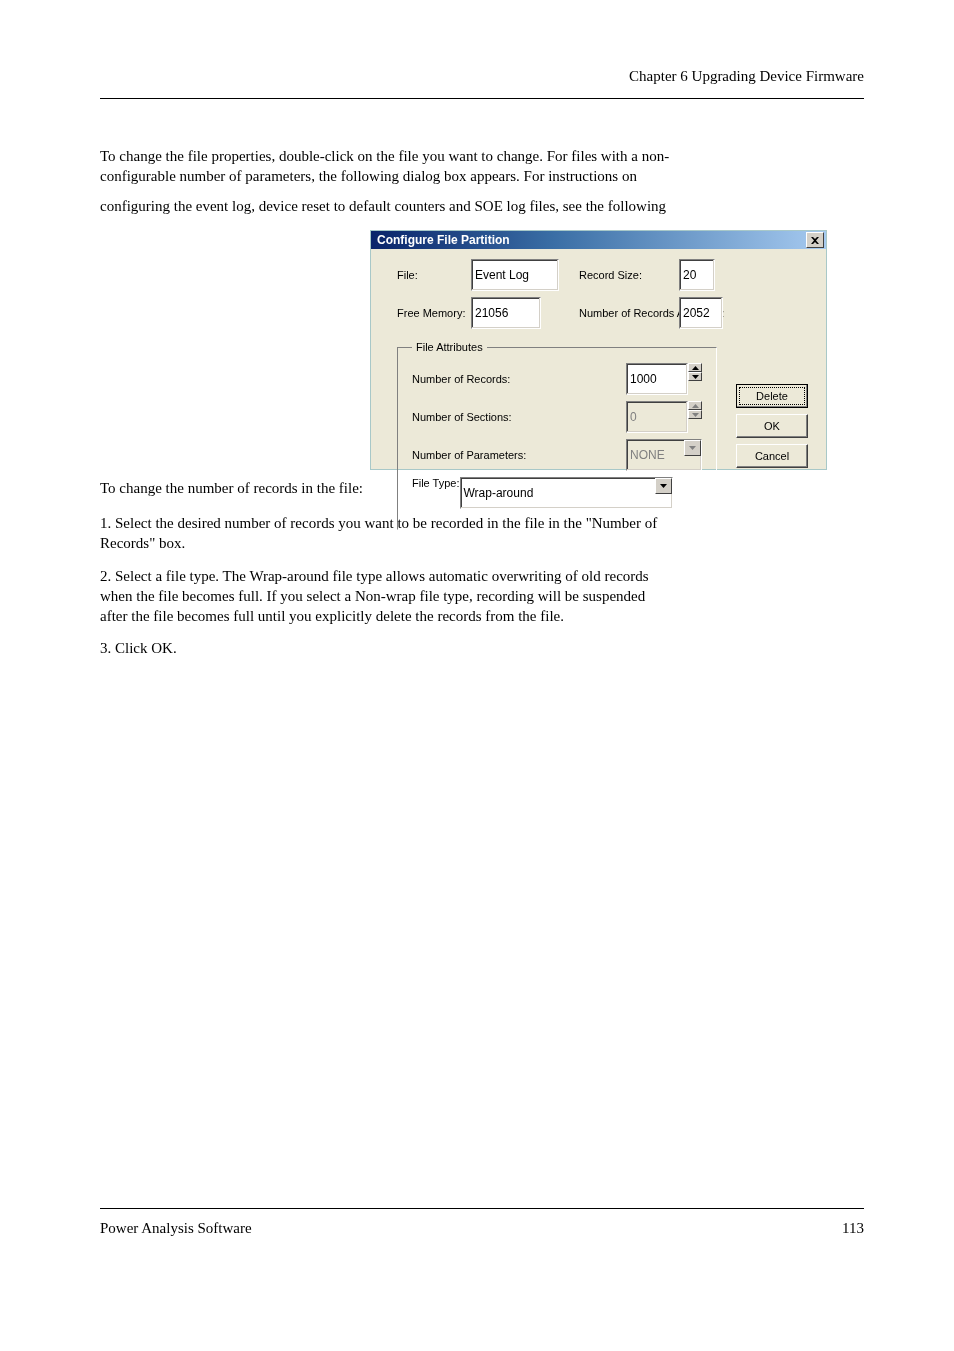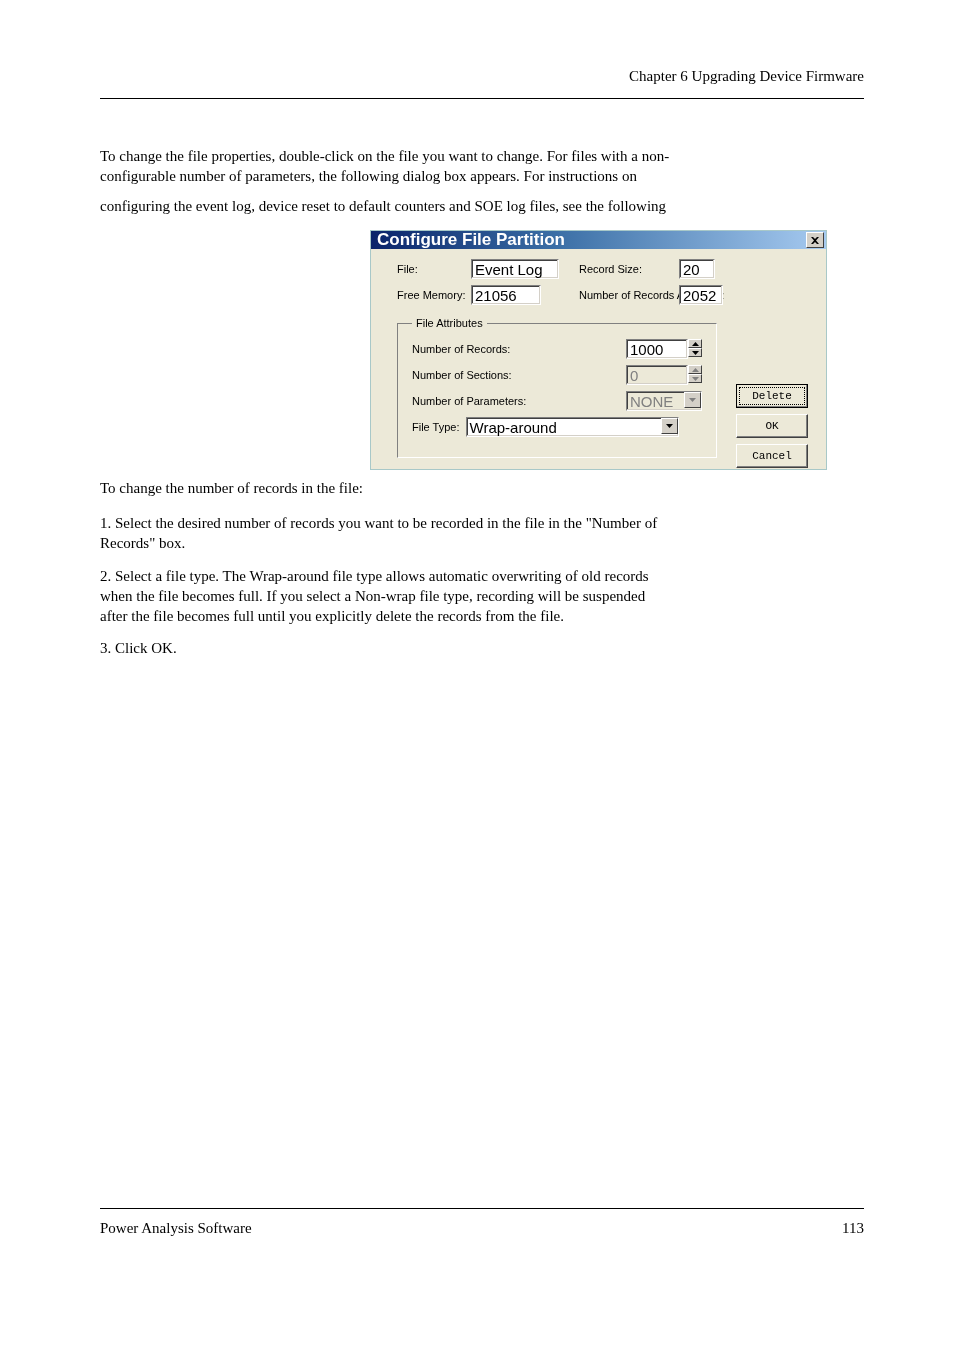--- a/index.html
+++ b/index.html
@@ -18,45 +18,45 @@
   .bt6{top:505px}
   .bt7{top:525px}
   .bt8{top:558px}
   .bt9{top:578px}
   .bt10{top:598px}
   .bt11{top:630px}
 
   
   .dlg{position:absolute;left:370px;top:222px;width:457px;height:240px;border:1px solid #a8c8c8;background:#ece9d8;font-family:Tahoma,Arial,sans-serif;font-size:11px;color:#000;box-sizing:border-box}
   .titlebar{height:18px;background:linear-gradient(to right,#0a246a,#3a6ea5 40%,#a6caf0);display:flex;align-items:center;justify-content:space-between;padding:0 2px}
-  .titletext{color:#fff;font-weight:bold;font-size:17px;margin-left:4px}
+  .titletext{color:#fff;font-weight:bold;font-size:12px;margin-left:4px}
   .closebtn{width:16px;height:14px;background:#d4d0c8;border:1px solid #fff;border-right-color:#404040;border-bottom-color:#404040;display:flex;align-items:center;justify-content:center}
   .closebtn svg{display:block}
   .dlg-body{padding:10px 16px 12px 26px;position:relative;height:calc(100% - 18px);box-sizing:border-box}
   .lbl{white-space:nowrap}
-  .ro-input{background:#fff;border:1px solid #808080;border-right-color:#fff;border-bottom-color:#fff;box-shadow:inset -1px -1px 0 #d4d0c8, inset 1px 1px 0 #404040;height:20px;padding:0 3px;display:flex;align-items:center;box-sizing:border-box;font-size:15px}
+  .ro-input{background:#fff;border:1px solid #808080;border-right-color:#fff;border-bottom-color:#fff;box-shadow:inset -1px -1px 0 #d4d0c8, inset 1px 1px 0 #404040;height:32px;padding:0 3px;display:flex;align-items:center;box-sizing:border-box;font-size:12px}
   .ro-input.dis{color:#808080;background:#ece9d8}
   .top-grid{display:flex;gap:20px;margin-bottom:12px}
   .col{display:flex;flex-direction:column;gap:6px}
   .pair{display:flex;align-items:center;gap:6px}
   fieldset.fa{border:1px solid #fff;border-top-color:#808080;border-left-color:#808080;margin:0;padding:10px 14px 14px 14px;position:relative}
   fieldset.fa legend{padding:0 4px;font-size:11px}
   .fa-row{display:flex;align-items:center;justify-content:space-between;margin-bottom:6px;gap:10px}
-  .fa-left{display:flex;align-items:center;gap:6px}
+  .fa-left{display:flex;align-items:flex-start;}
   .spin{display:flex}
   .spin .ro-input{width:62px}
   .spin-btns{display:flex;flex-direction:column}
   .spin-btns button{width:14px;height:9px;padding:0;border:1px solid #fff;border-right-color:#404040;border-bottom-color:#404040;background:#d4d0c8;display:flex;align-items:center;justify-content:center}
   .spin-btns button svg{display:block}
   .spin-btns button[disabled]{color:#808080}
   .combo{position:relative;width:213px}
   .combo .ro-input{width:100%;padding-right:18px}
   .combo .cb-btn{position:absolute;right:1px;top:1px;width:15px;height:14px;border:1px solid #fff;border-right-color:#404040;border-bottom-color:#404040;background:#d4d0c8;display:flex;align-items:center;justify-content:center}
   .btncol{position:absolute;right:18px;top:135px;display:flex;flex-direction:column;gap:6px}
-  .winbtn{width:70px;height:22px;background:#ece9d8;border:1px solid #fff;border-right-color:#404040;border-bottom-color:#404040;box-shadow:inset -1px -1px 0 #808080;font-family:Liberation Mono, monospace;font-size:11px;display:flex;align-items:center;justify-content:center;cursor:default}
+  .winbtn{width:70px;height:22px;background:#ece9d8;border:1px solid #fff;border-right-color:#404040;border-bottom-color:#404040;box-shadow:inset -1px -1px 0 #808080;font-family:Liberation Sans, sans-serif;font-size:11px;display:flex;align-items:center;justify-content:center;cursor:default}
   .winbtn.default{outline:1px dotted #000;outline-offset:-4px;border:1px solid #000}
 </style>
 </head>
 <body>
 
 <div class="page">
 
   <div class="header-text">Chapter 6  Upgrading Device Firmware</div>
   <div class="header-rule"></div>
 

